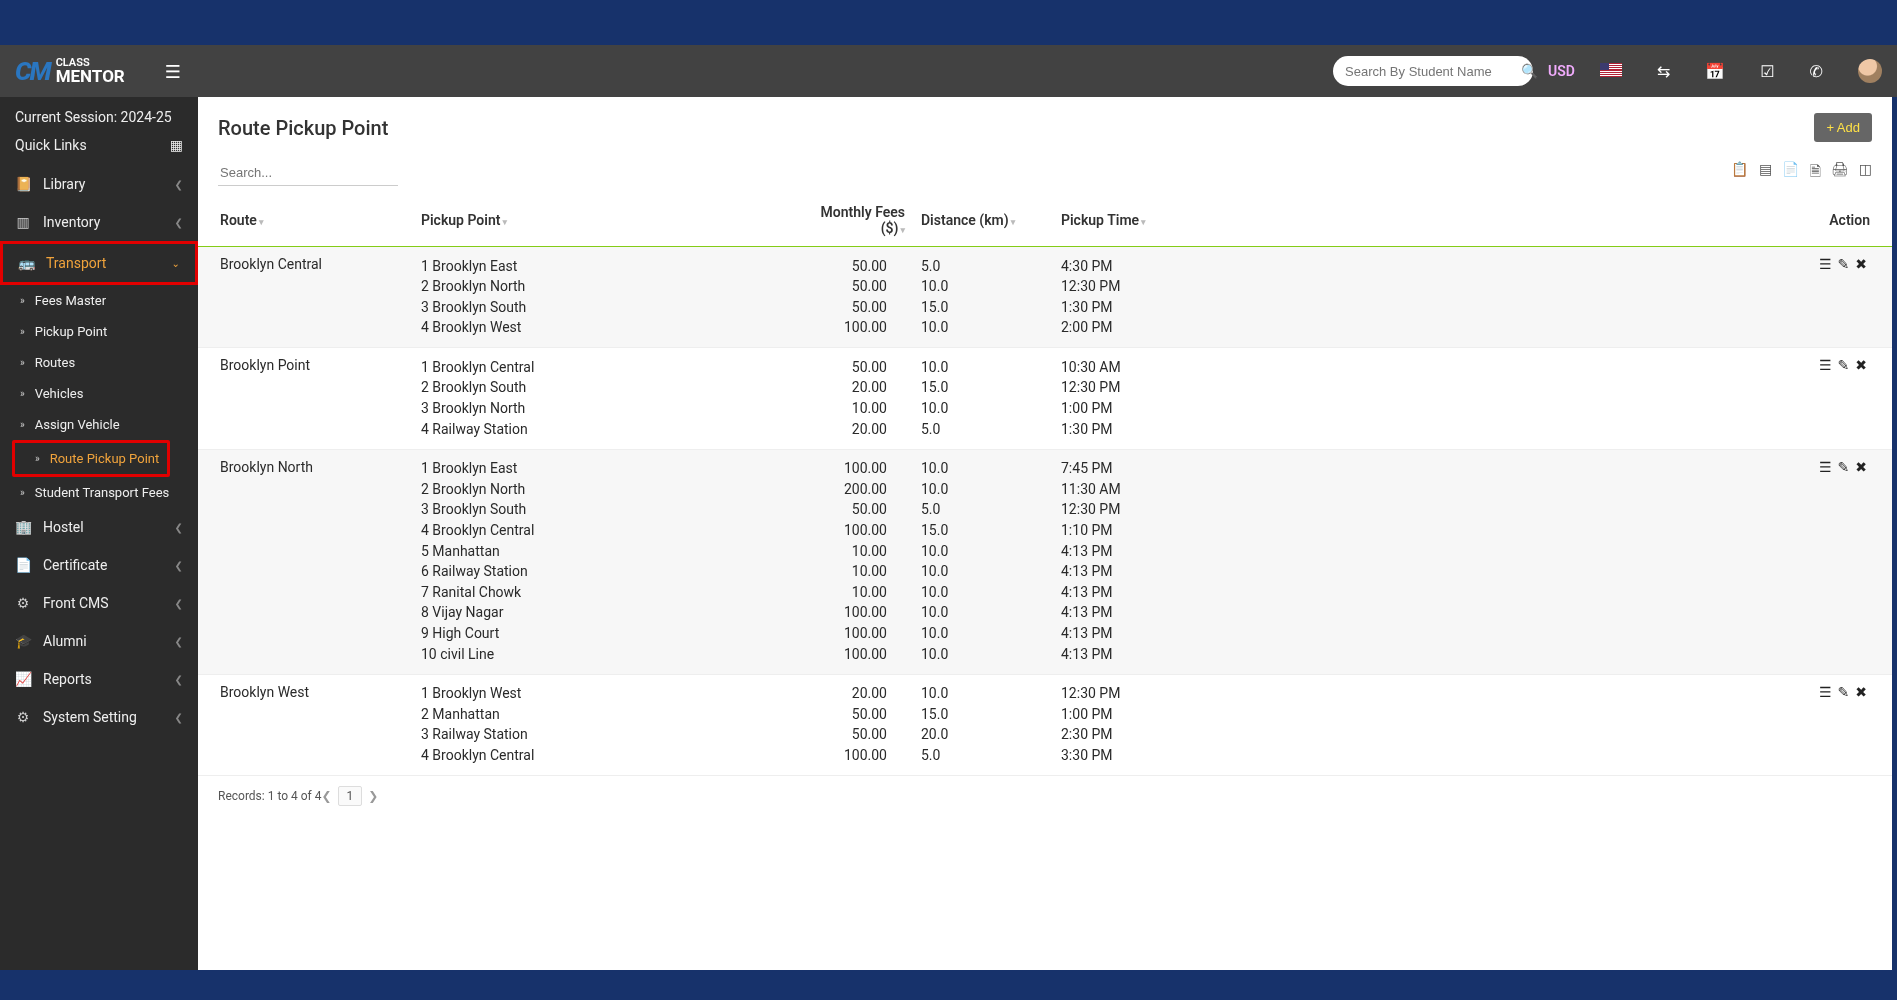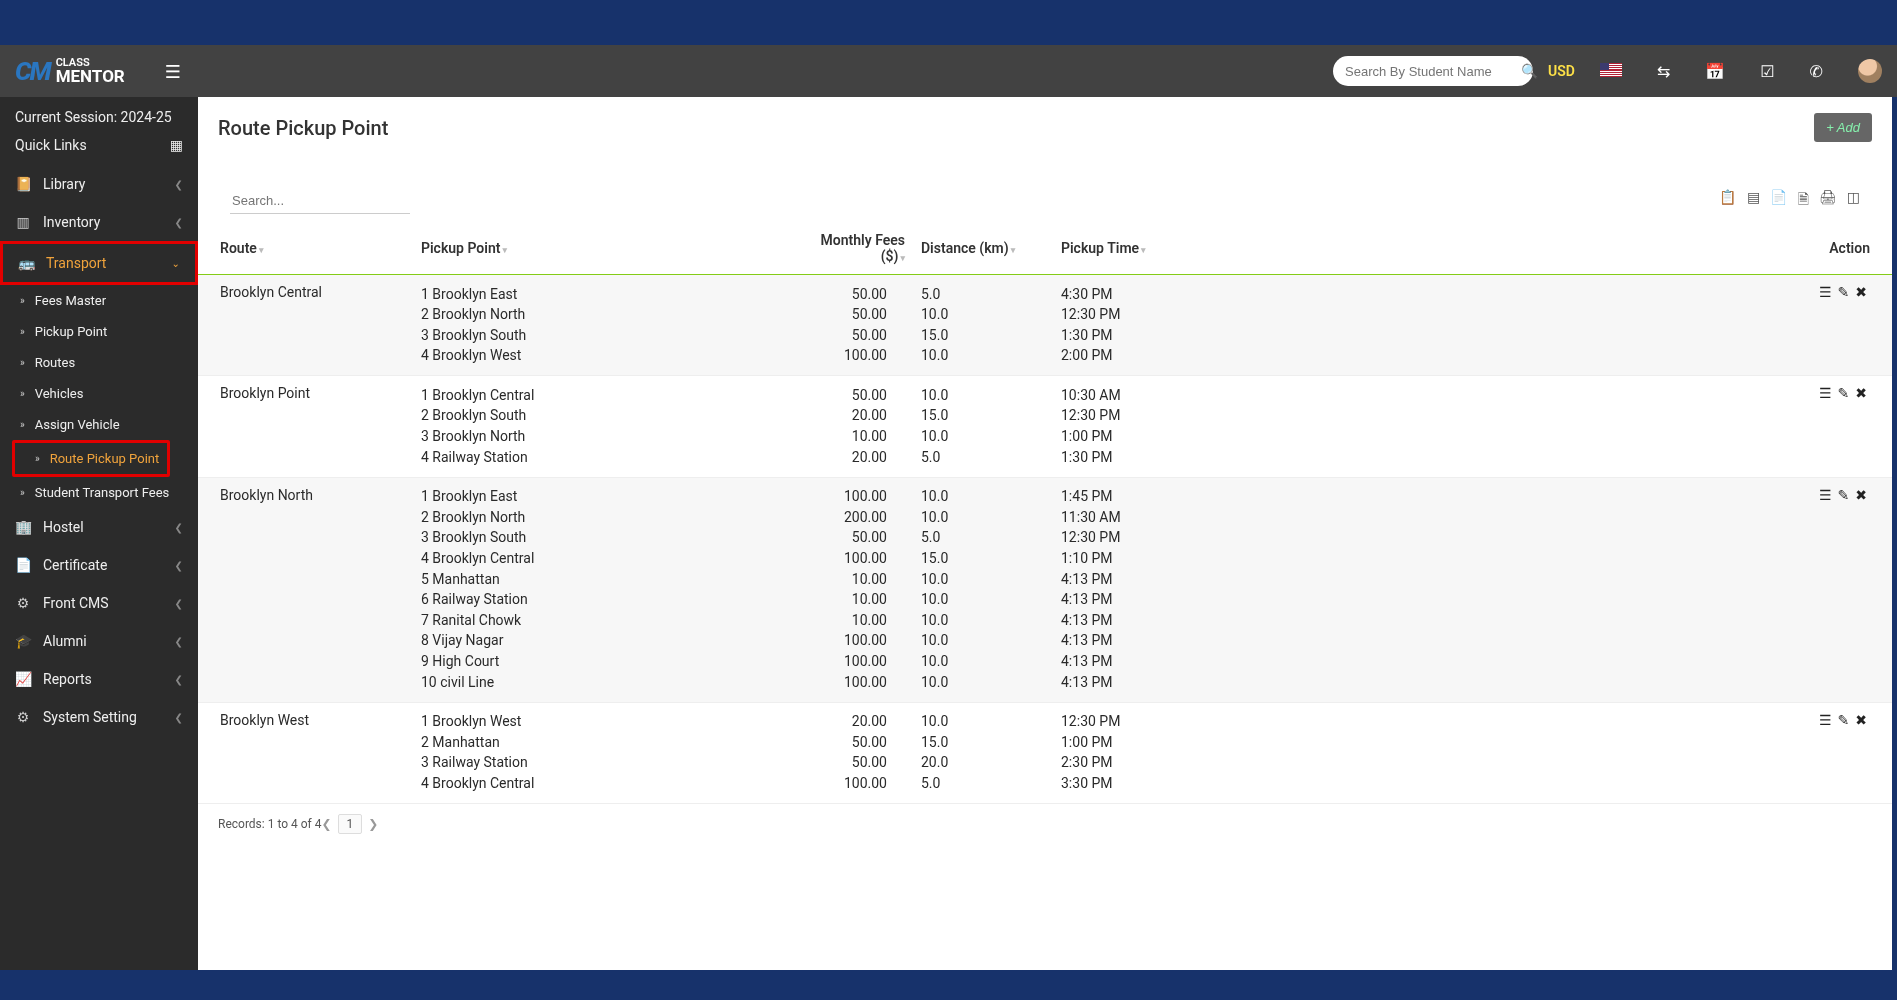--- a/index.html
+++ b/index.html
@@ -82,21 +82,21 @@
     flex: 1;
     color: #666;
   }
   .search-box .search-icon { color: #333; font-size: 14px; }
   .header-icon {
     color: #fff;
     font-size: 16px;
     cursor: pointer;
     padding: 0 10px;
   }
-  .currency { color: #fde047; font-weight: 600; font-size: 14px; }
+  .currency { color: #f0abfc; font-weight: 600; font-size: 14px; }
   .flag {
     width: 22px; height: 14px;
     display: inline-block;
     background: linear-gradient(#b22234 0 7.7%, #fff 7.7% 15.4%, #b22234 15.4% 23.1%, #fff 23.1% 30.8%, #b22234 30.8% 38.5%, #fff 38.5% 46.2%, #b22234 46.2% 53.8%, #fff 53.8% 61.5%, #b22234 61.5% 69.2%, #fff 69.2% 76.9%, #b22234 76.9% 84.6%, #fff 84.6% 92.3%, #b22234 92.3% 100%);
     position: relative;
   }
   .flag::before { content:''; position:absolute; top:0; left:0; width:9px; height:7.5px; background:#3c3b6e;}
   .avatar { width: 24px; height: 24px; border-radius: 50%; background: radial-gradient(circle at 40% 30%, #f0c8a6 40%, #a08060 45%); margin-left:10px;}
   
   .sidebar {
@@ -164,34 +164,32 @@
   .page-header {
     padding: 16px 20px 12px;
     display: flex;
     justify-content: space-between;
     align-items: center;
     background:#fff;
   }
   .page-title { font-size: 20px; font-weight: 500; color: #333; }
   .add-btn {
     background: #666;
-    color: #86efac;
+    color: #fde047;
     border: none;
     padding: 7px 12px;
     border-radius: 3px;
     cursor: pointer;
     font-size: 13px;
-    font-style: italic;
   }
   .toolbar {
-    padding: 6px 32px 8px;
+    padding: 6px 20px 8px;
     display: flex;
     justify-content: space-between;
     align-items: center;
-    margin-top: 28px;
   }
   .search-local {
     border: none;
     border-bottom: 1px solid #ccc;
     padding: 5px 2px;
     font-size: 13px;
     width: 180px;
     outline: none;
   }
   .export-icons { display: flex; gap: 10px; }
@@ -509,21 +507,21 @@
                   <div>10.0</div>
                   <div>10.0</div>
                   <div>10.0</div>
                   <div>10.0</div>
                   <div>10.0</div>
                   <div>10.0</div>
                 </div>
               </td>
               <td class="col-time">
                 <div class="cell-lines">
-                  <div>1:45 PM</div>
+                  <div>7:45 PM</div>
                   <div>11:30 AM</div>
                   <div>12:30 PM</div>
                   <div>1:10 PM</div>
                   <div>4:13 PM</div>
                   <div>4:13 PM</div>
                   <div>4:13 PM</div>
                   <div>4:13 PM</div>
                   <div>4:13 PM</div>
                   <div>4:13 PM</div>
                 </div>

